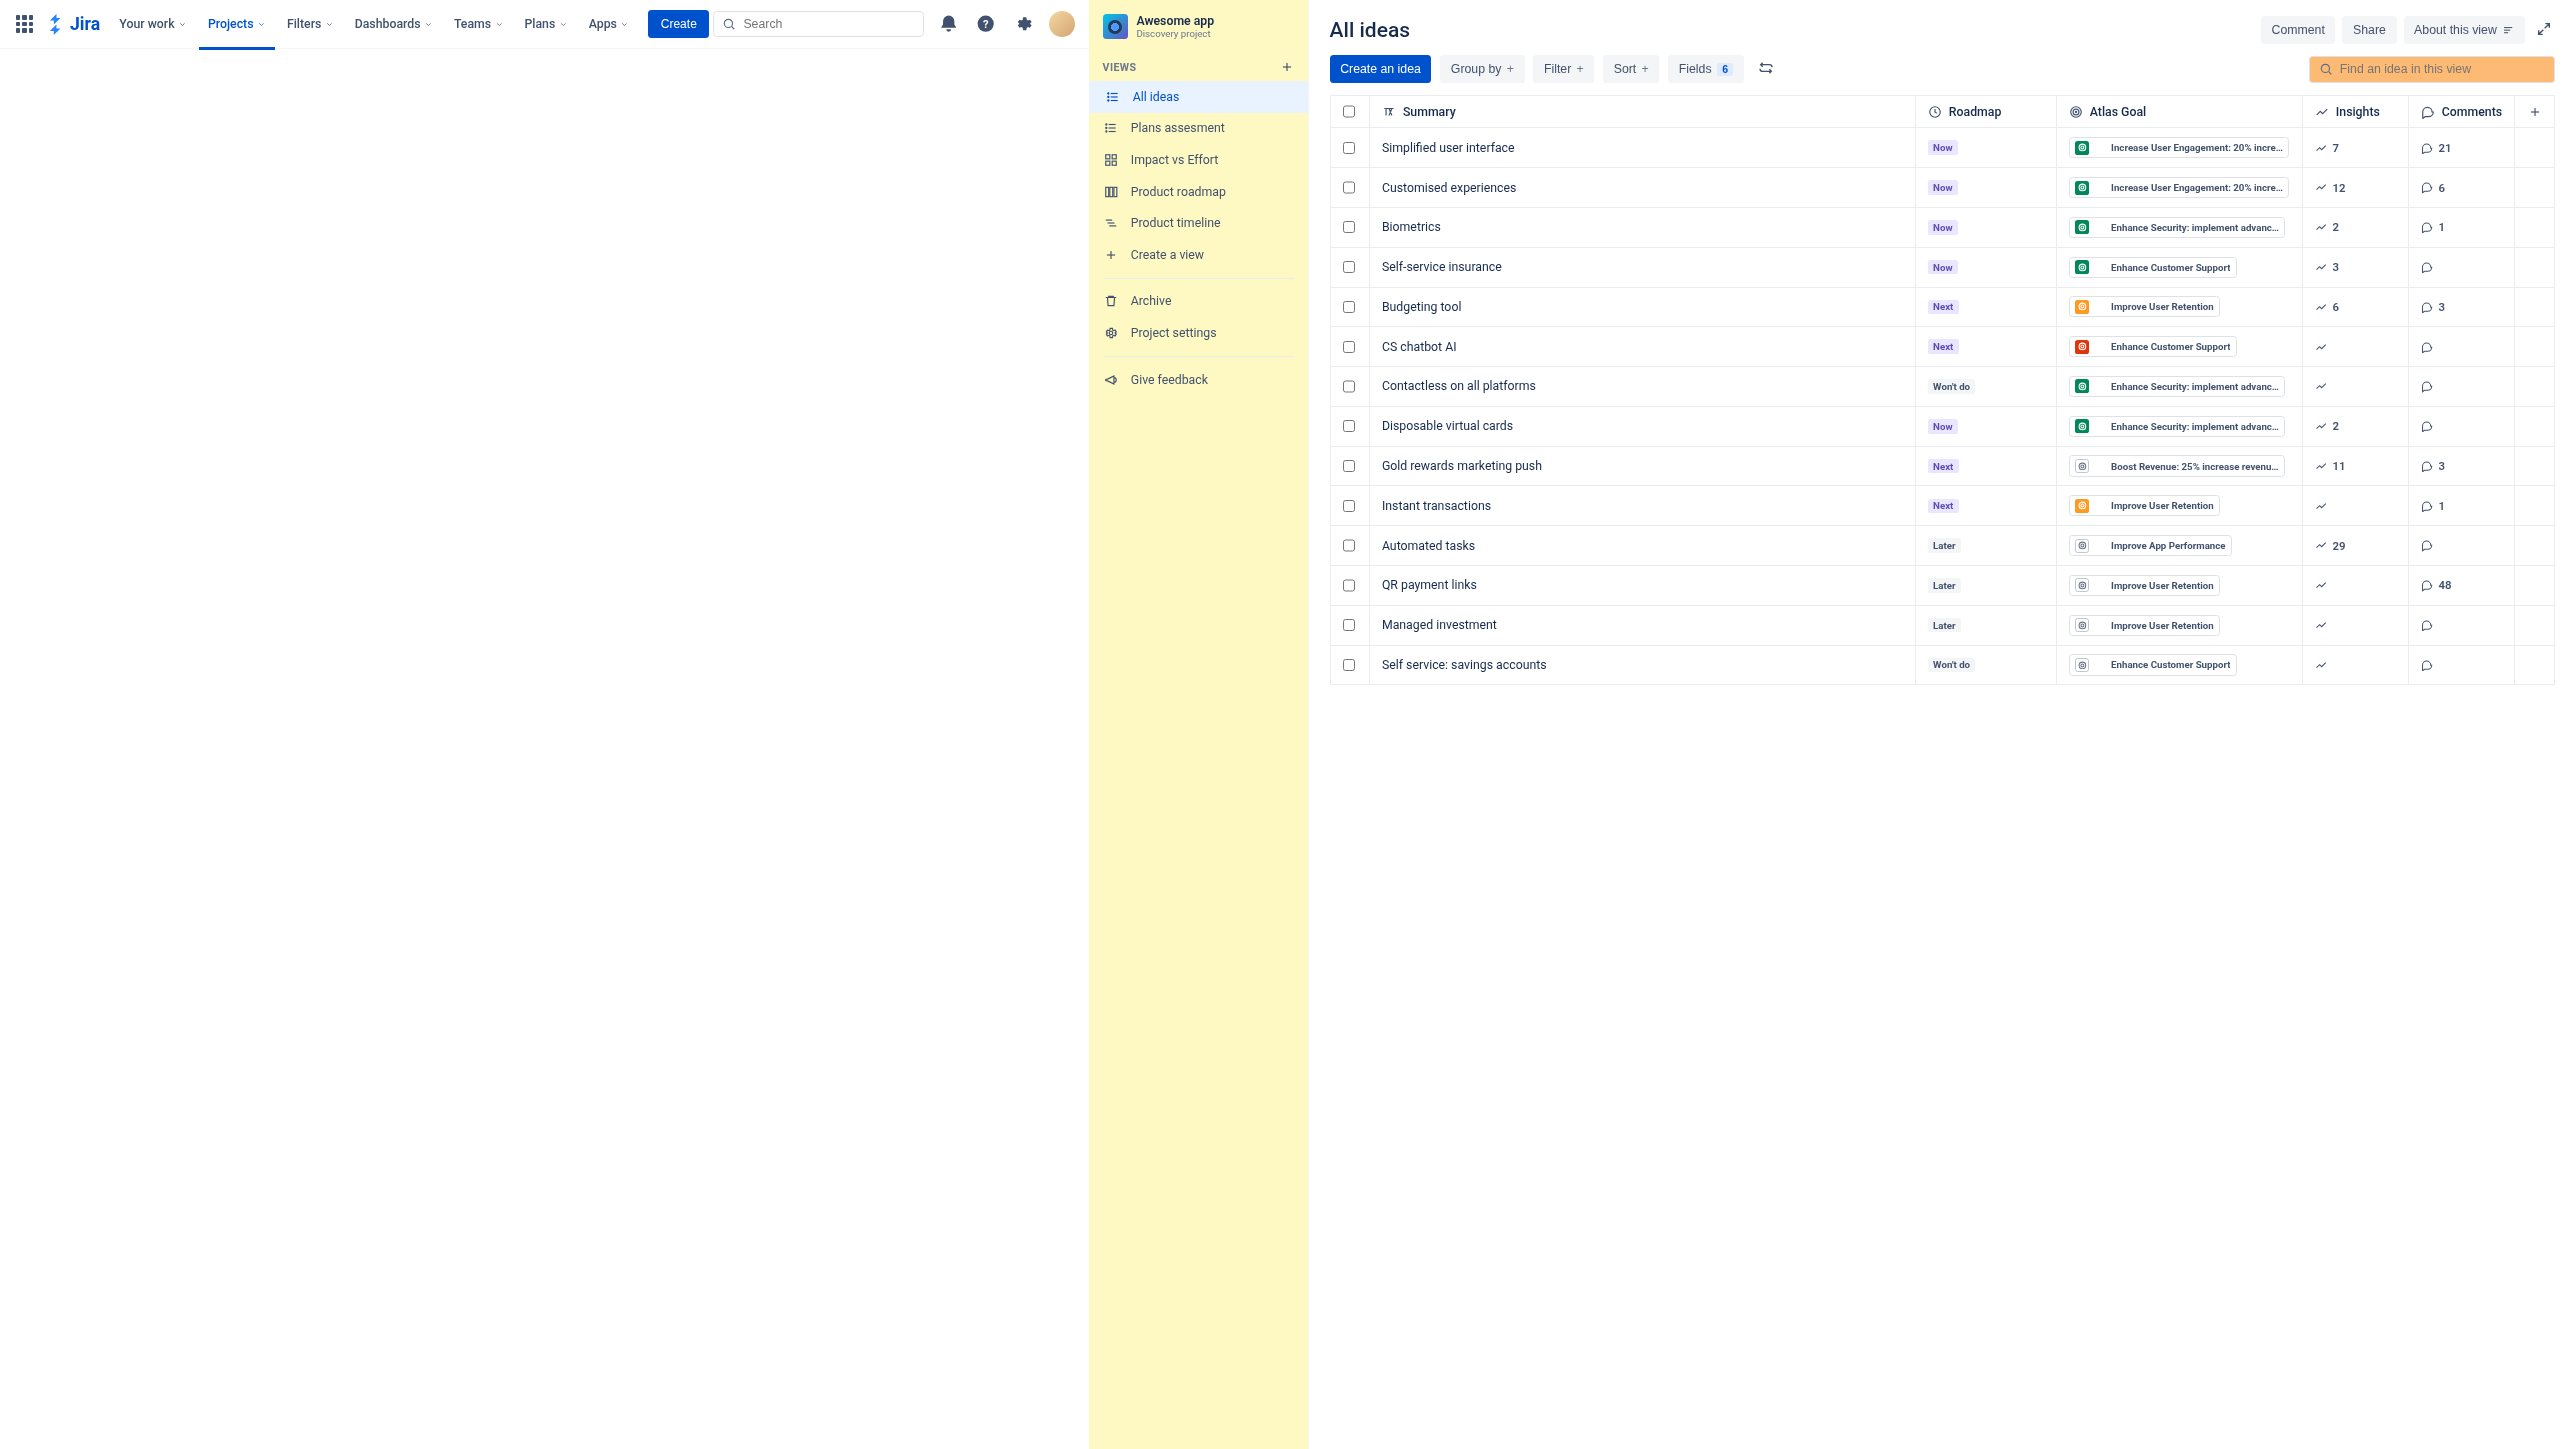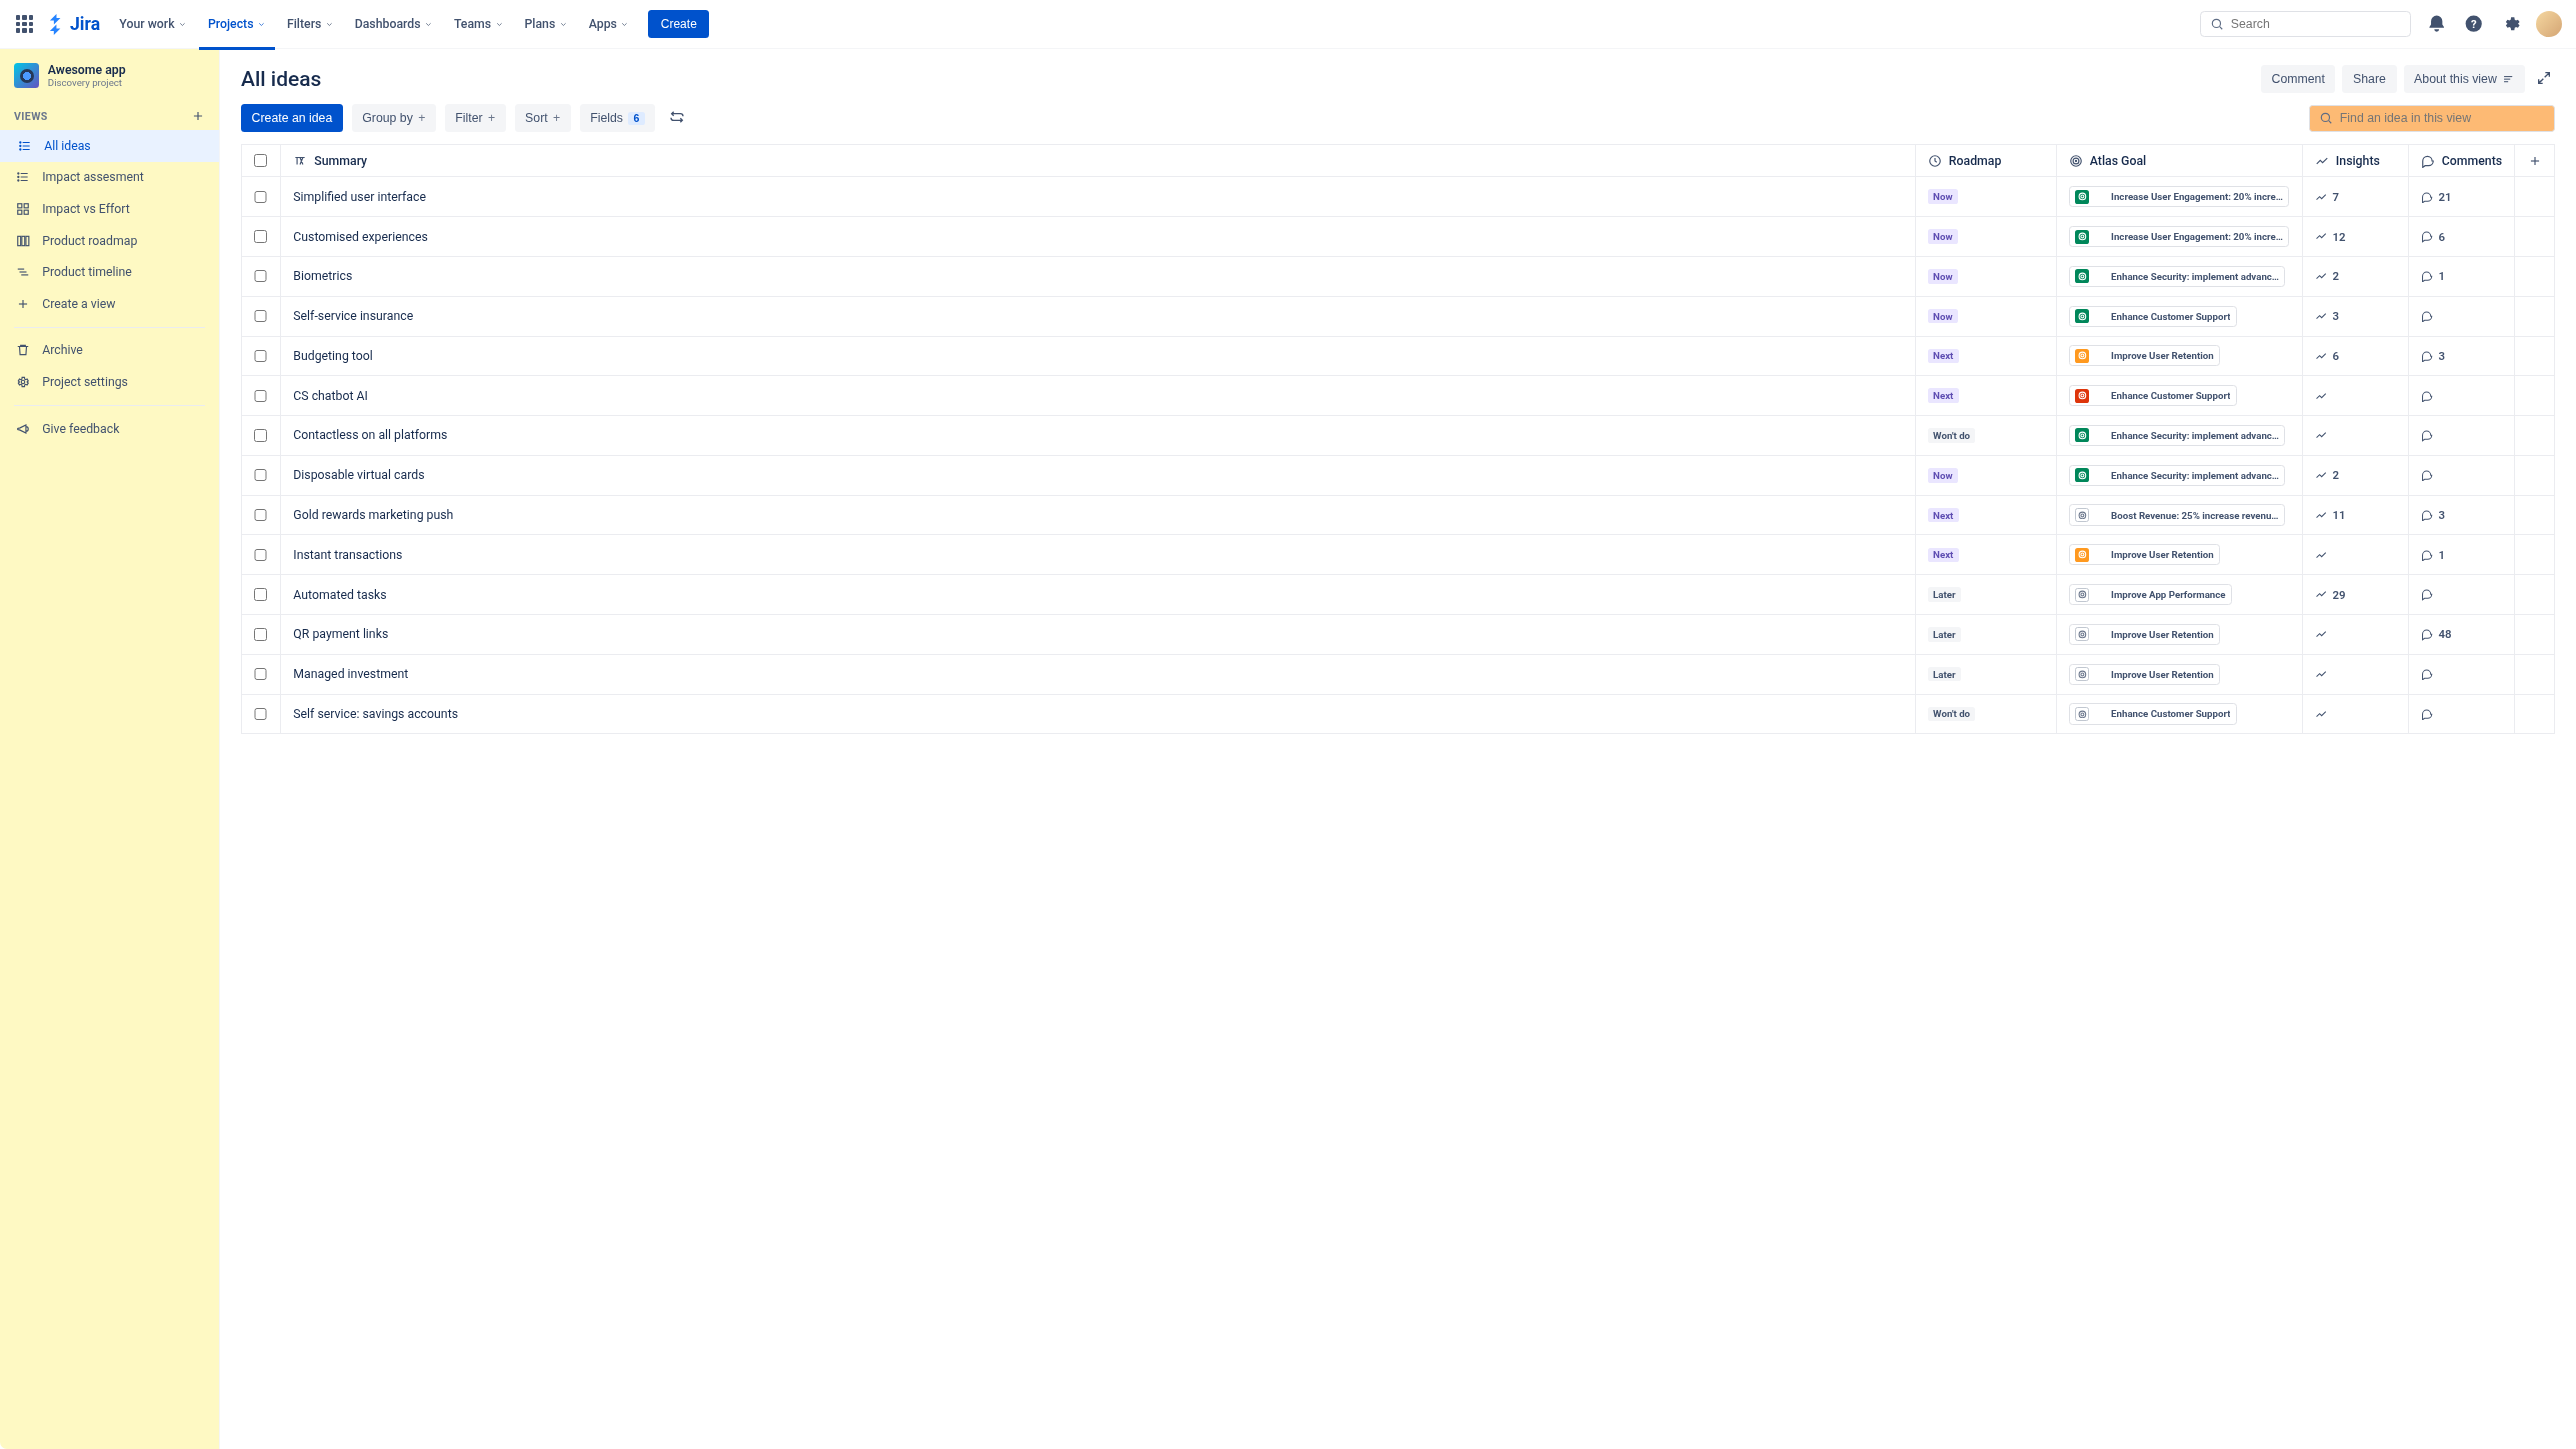--- a/index.html
+++ b/index.html
@@ -1,17 +1,17 @@
 <!DOCTYPE html>
 <html style="font-size:14px"><head>
 <meta charset="utf-8">
 <style>
 * { box-sizing: border-box; margin: 0; padding: 0; }
 body { font-family: -apple-system, BlinkMacSystemFont, "Segoe UI", Roboto, sans-serif; background: #fff; color: #172B4D; font-size: 12.3px; }
-.app { display: flex; flex-direction: column; height: 100vh; border-radius: 7px; overflow: hidden; }
+.app { display: flex; flex-direction: row; height: 100vh; border-radius: 7px; overflow: hidden; }
 
 
 .topnav { display: flex; align-items: center; height: 49px; padding: 0 14px; border-bottom: 1.8px solid #f4f5f7; gap: 3.5px; }
 .apps-icon { width: 21px; height: 21px; display: grid; grid-template-columns: repeat(3,1fr); gap: 1.8px; padding: 1.8px; cursor: pointer; }
 .apps-icon div { background: #42526E; border-radius: 0.9px; }
 .logo { display: flex; align-items: center; gap: 3.5px; margin: 0 7px 0 7px; color: #0052CC; font-weight: 700; font-size: 17.6px; }
 .logo svg { width: 21px; height: 21px; }
 .nav-items { display: flex; gap: 3.5px; }
 .nav-item { display: flex; align-items: center; gap: 3.5px; padding: 3.5px 8.8px; border-radius: 2.6px; cursor: pointer; color: #42526E; font-weight: 500; }
 .nav-item.active { color: #0052CC; position: relative; }
@@ -224,21 +224,21 @@
             <span class="sicon">
               <svg width="14" height="14" viewBox="0 0 24 24" fill="none" stroke="currentColor" stroke-width="2">
                 <line x1="8" y1="6" x2="20" y2="6"></line>
                 <line x1="8" y1="12" x2="20" y2="12"></line>
                 <line x1="8" y1="18" x2="20" y2="18"></line>
                 <circle cx="4" cy="6" r="1"></circle>
                 <circle cx="4" cy="12" r="1"></circle>
                 <circle cx="4" cy="18" r="1"></circle>
               </svg>
             </span>
-            <span>Impact assesment</span>
+            <span>Plans assesment</span>
           </div>
           <div class="sidebar-item">
             <span class="sicon">
               <svg width="14" height="14" viewBox="0 0 24 24" fill="none" stroke="currentColor" stroke-width="2">
                 <rect x="3" y="3" width="7" height="7"></rect>
                 <rect x="14" y="3" width="7" height="7"></rect>
                 <rect x="3" y="14" width="7" height="7"></rect>
                 <rect x="14" y="14" width="7" height="7"></rect>
               </svg>
             </span>

